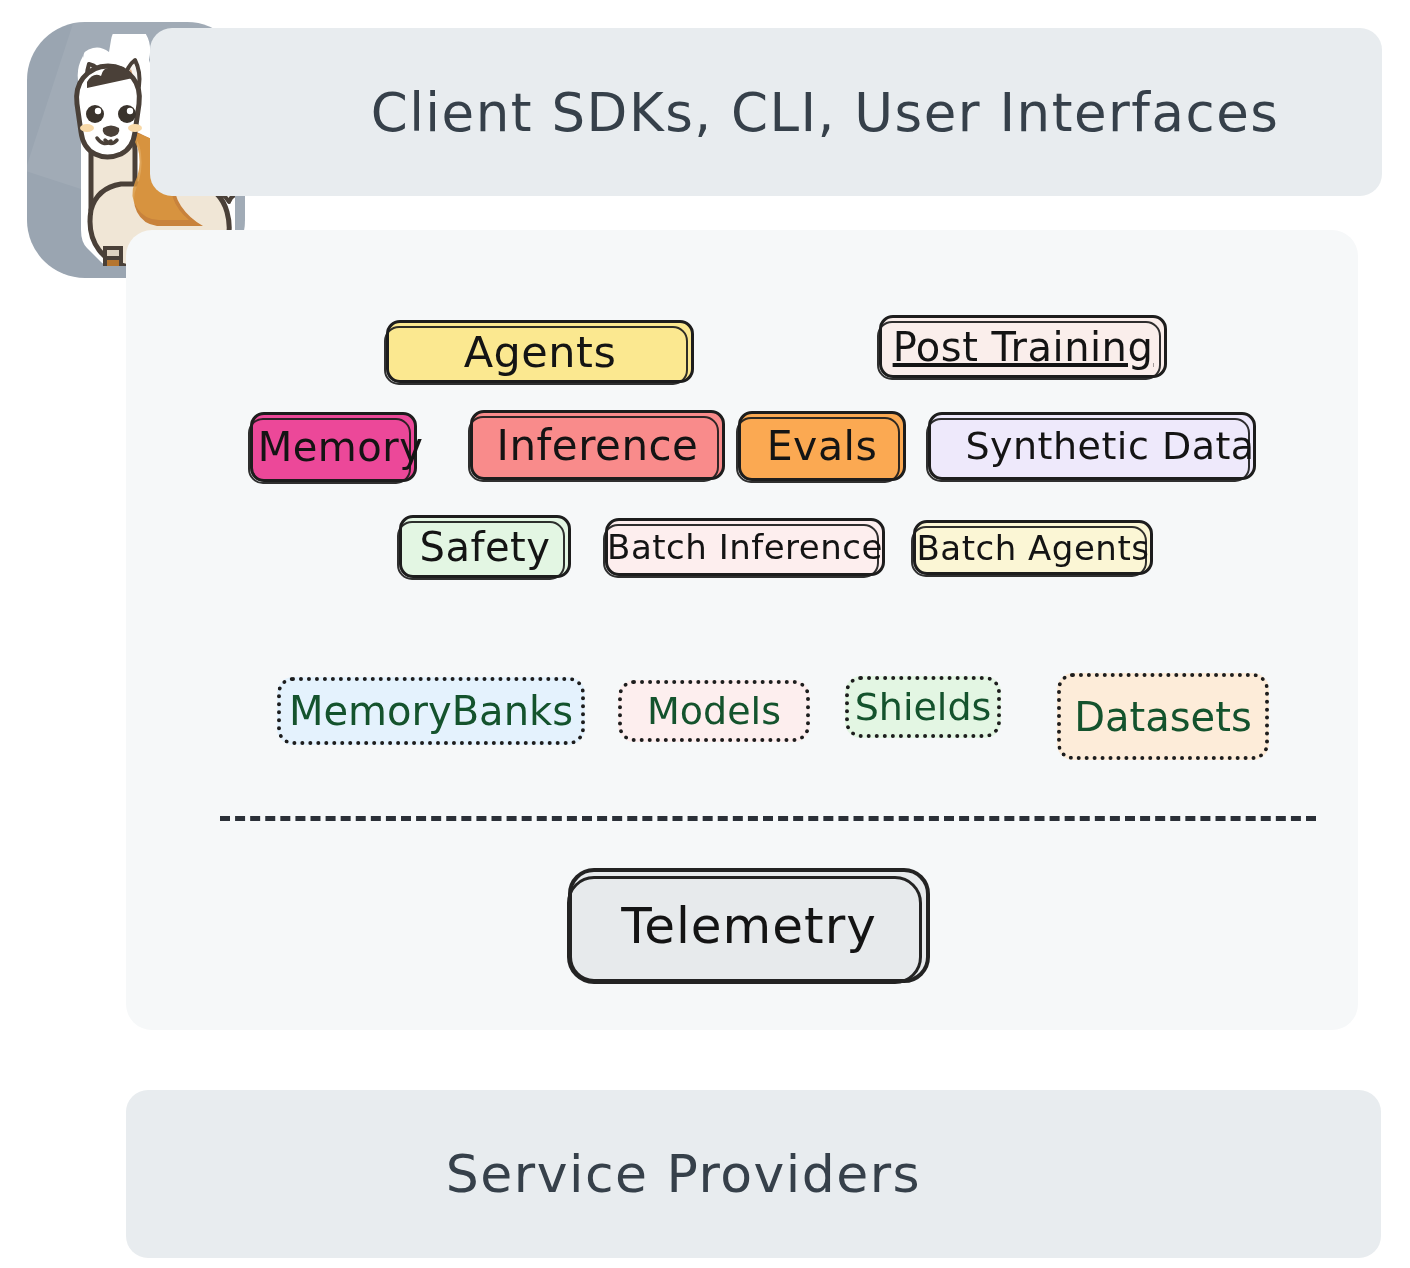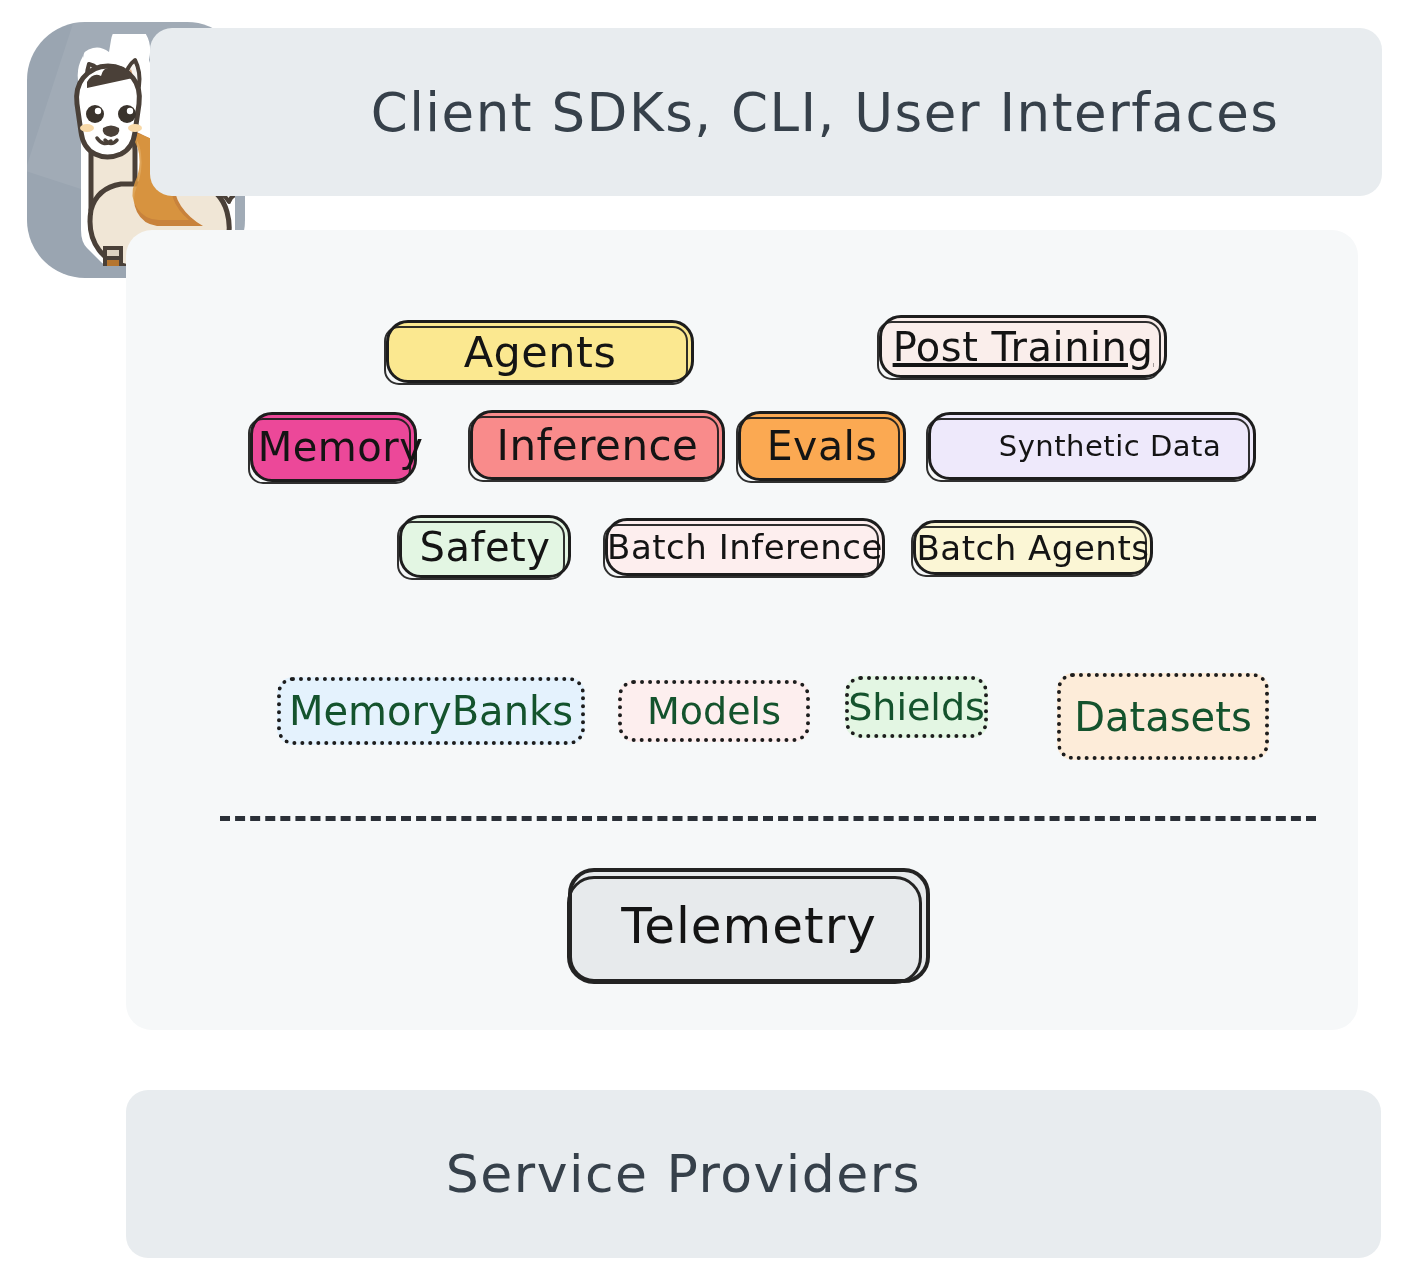--- a/index.html
+++ b/index.html
@@ -79,21 +79,21 @@
   }
 
   
   .sketch-box {
     position: absolute;
     box-sizing: border-box;
     display: flex;
     align-items: center;
     justify-content: center;
     border: 3px solid #1d1d1d;
-    border-radius: 22px;
+    border-radius: 14px;
     color: #141414;
     font-family: "DejaVu Sans", sans-serif;
     white-space: nowrap;
   }
   
   .sketch-box::after {
     content: "";
     position: absolute;
     left: -5px;
     top: 3px;
@@ -265,38 +265,38 @@
     <div class="sketch-box" style="left: 250px; top: 412px; width: 167px; height: 70px; background: #ec4899; padding-left: 14px;">
       <span style="font-size: 40px; letter-spacing: 0.5px;">Memory</span>
     </div>
     <div class="sketch-box" style="left: 470px; top: 410px; width: 255px; height: 70px; background: rgb(249, 139, 139);">
       <span style="font-size: 42px; letter-spacing: 0.5px;">Inference</span>
     </div>
     <div class="sketch-box" style="left: 738px; top: 411px; width: 168px; height: 70px; background: rgb(251, 169, 82);">
       <span style="font-size: 41px; letter-spacing: 0.5px;">Evals</span>
     </div>
     <div class="sketch-box" style="left: 928px; top: 412px; width: 328px; height: 68px; background: rgb(238, 233, 251);">
-      <span style="font-size: 29px; letter-spacing: 0.5px; padding-left: 36px;">Synthetic Data</span>
+      <span style="font-size: 38px; letter-spacing: 0.5px; padding-left: 36px;">Synthetic Data</span>
     </div>
     <div class="sketch-box" style="left: 399px; top: 515px; width: 172px; height: 63px; background: rgb(227, 246, 227);">
       <span style="font-size: 40px; letter-spacing: 0.5px;">Safety</span>
     </div>
     <div class="sketch-box" style="left: 605px; top: 518px; width: 280px; height: 58px; background: rgb(253, 238, 238);">
       <span style="font-size: 34px; letter-spacing: 0.5px;">Batch Inference</span>
     </div>
     <div class="sketch-box" style="left: 913px; top: 520px; width: 240px; height: 55px; background: rgb(251, 246, 213);">
       <span style="font-size: 34px; letter-spacing: 0.5px;">Batch Agents</span>
     </div>
     <div class="dotted-box" style="left: 277px; top: 677px; width: 308px; height: 68px; background: rgb(228, 242, 253);">
       <span style="font-size: 40px;">MemoryBanks</span>
     </div>
     <div class="dotted-box" style="left: 618px; top: 680px; width: 192px; height: 62px; background: rgb(253, 238, 238);">
       <span style="font-size: 38px;">Models</span>
     </div>
-    <div class="dotted-box" style="left: 845px; top: 676px; width: 143px; height: 62px; background: rgb(227, 246, 227);">
+    <div class="dotted-box" style="left: 845px; top: 676px; width: 156px; height: 62px; background: rgb(227, 246, 227);">
       <span style="font-size: 38px;">Shields</span>
     </div>
     <div class="dotted-box" style="left: 1057px; top: 673px; width: 212px; height: 87px; background: rgb(253, 236, 217);">
       <span style="font-size: 40px;">Datasets</span>
     </div>
     <div id="telemetry-box" style="left: 568px; top: 868px; width: 362px; height: 115px; background: rgb(231, 234, 236);">
       <span id="telemetry-label">Telemetry</span>
     </div>
   </div>
 

